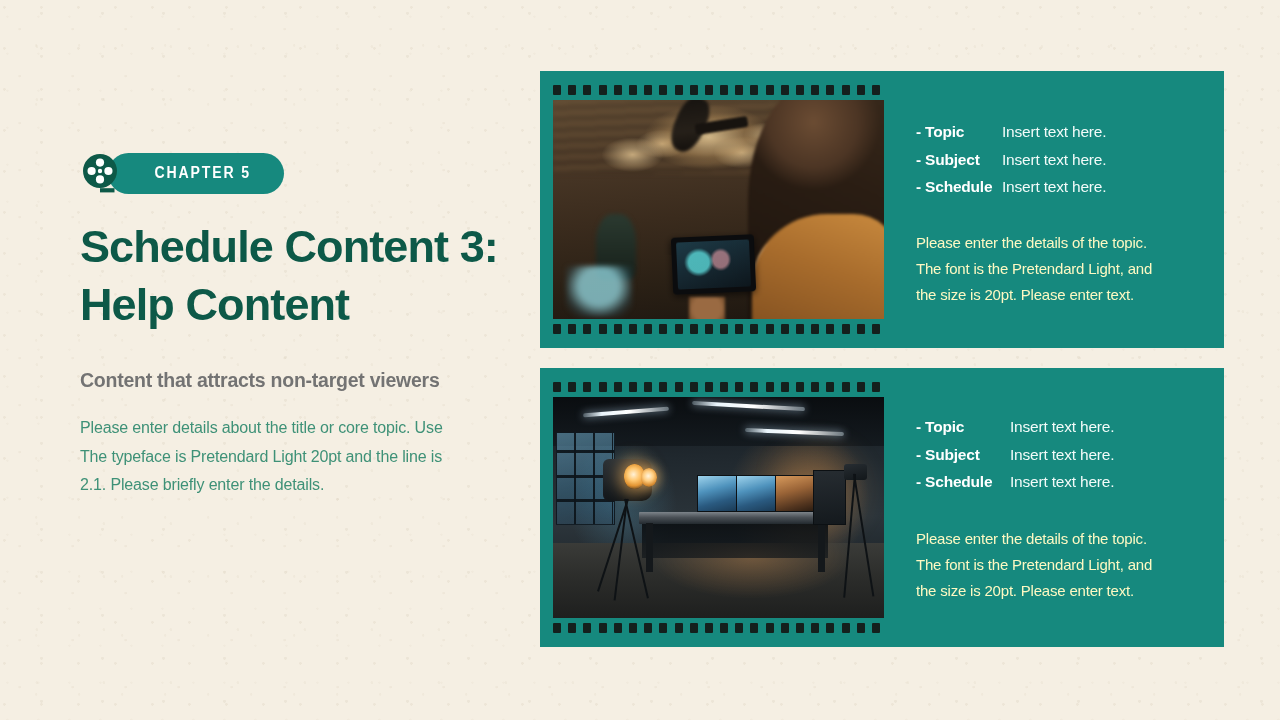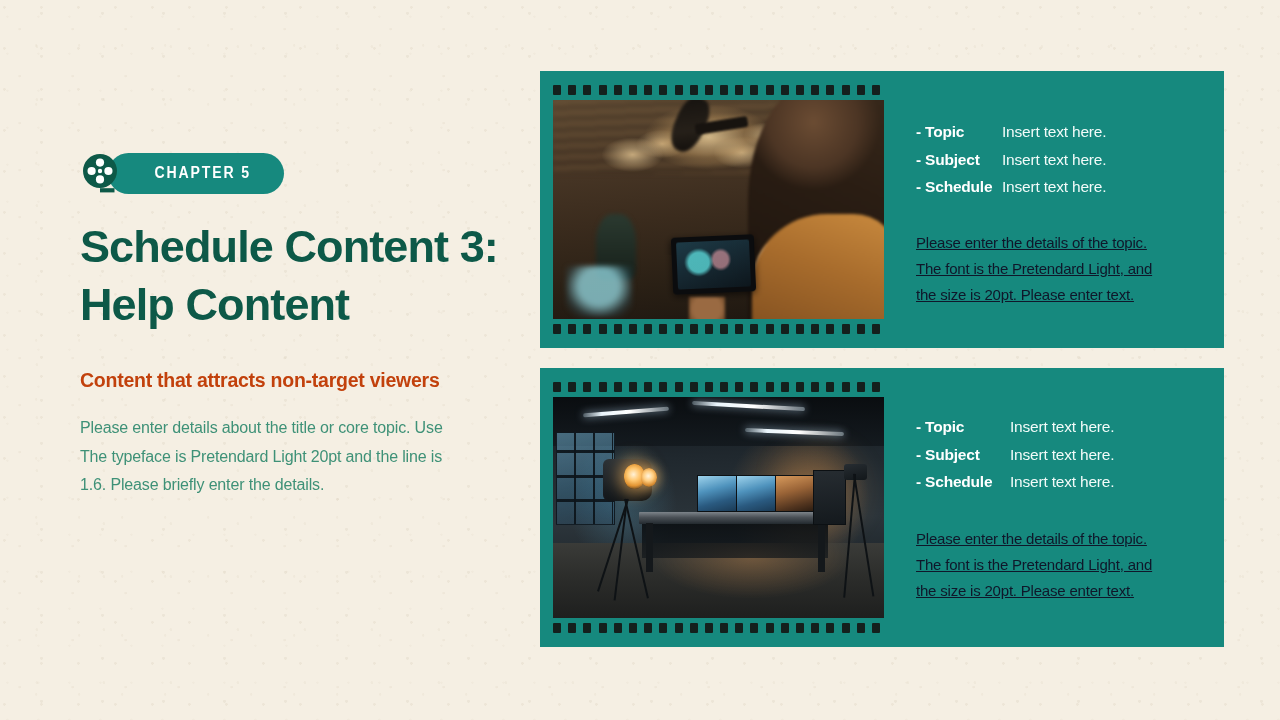--- a/index.html
+++ b/index.html
@@ -82,21 +82,21 @@
     color: #0d5948;
     font-size: 45px;
     font-weight: bold;
     line-height: 1.28;
     letter-spacing: -0.9px;
     white-space: pre-line;
   }
 
   .subtitle {
     margin-top: 36px;
-    color: #c2410c;
+    color: #737373;
     font-size: 19.5px;
     font-weight: bold;
     letter-spacing: -0.25px;
   }
 
   .lead-body {
     margin-top: 22px;
     color: #3e9177;
     font-size: 16px;
     line-height: 1.78;
@@ -364,23 +364,22 @@
     font-size: 15.5px;
     font-weight: normal;
     letter-spacing: -0.2px;
     white-space: nowrap;
     color: #f2fbf9;
   }
   .card-para {
     font-size: 15px;
     line-height: 1.75;
     letter-spacing: -0.2px;
-    color: #0f172a;
+    color: #fef9c3;
     white-space: pre-line;
-    text-decoration: underline;
   }
 
   
   .card-1 .card-text { padding-top: 53px; }
   .card-1 .kv-row + .kv-row { margin-top: 12px; }
   .card-1 .kv-key { width: 86px; }
   .card-1 .card-para { margin-top: 35px; }
 
   
   .card-2 .card-text { padding-top: 51px; }
@@ -412,21 +411,21 @@
       </div>
     </div>
 
     <div class="slide-title">Schedule Content 3:
 Help Content</div>
 
     <div class="subtitle">Content that attracts non-target viewers</div>
 
     <div class="lead-body">Please enter details about the title or core topic. Use
 The typeface is Pretendard Light 20pt and the line is
-1.6. Please briefly enter the details.</div>
+2.1. Please briefly enter the details.</div>
   </div>
 
   <div class="card card-1">
 
     <div class="filmstrip">
       <div class="perf-row">
         <i class="perf"></i>
           <i class="perf"></i>
           <i class="perf"></i>
           <i class="perf"></i>

